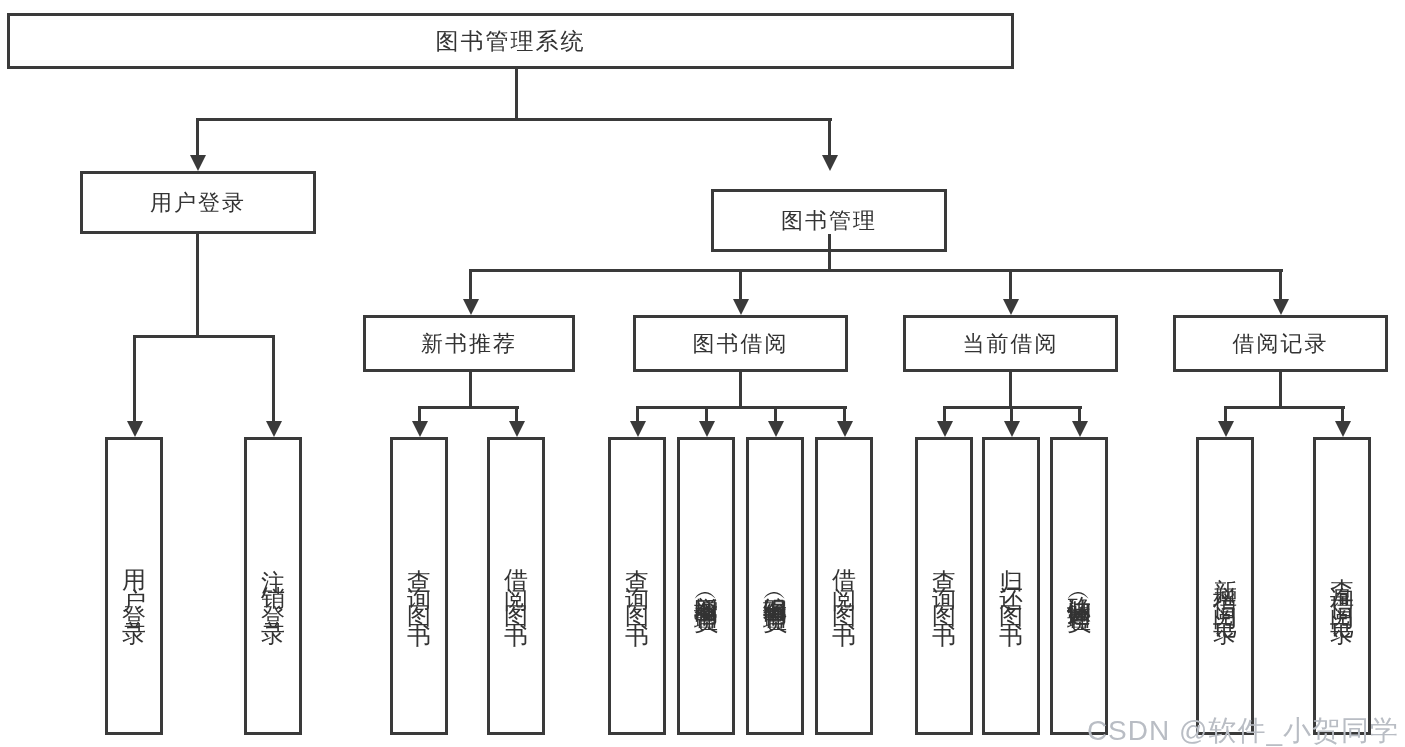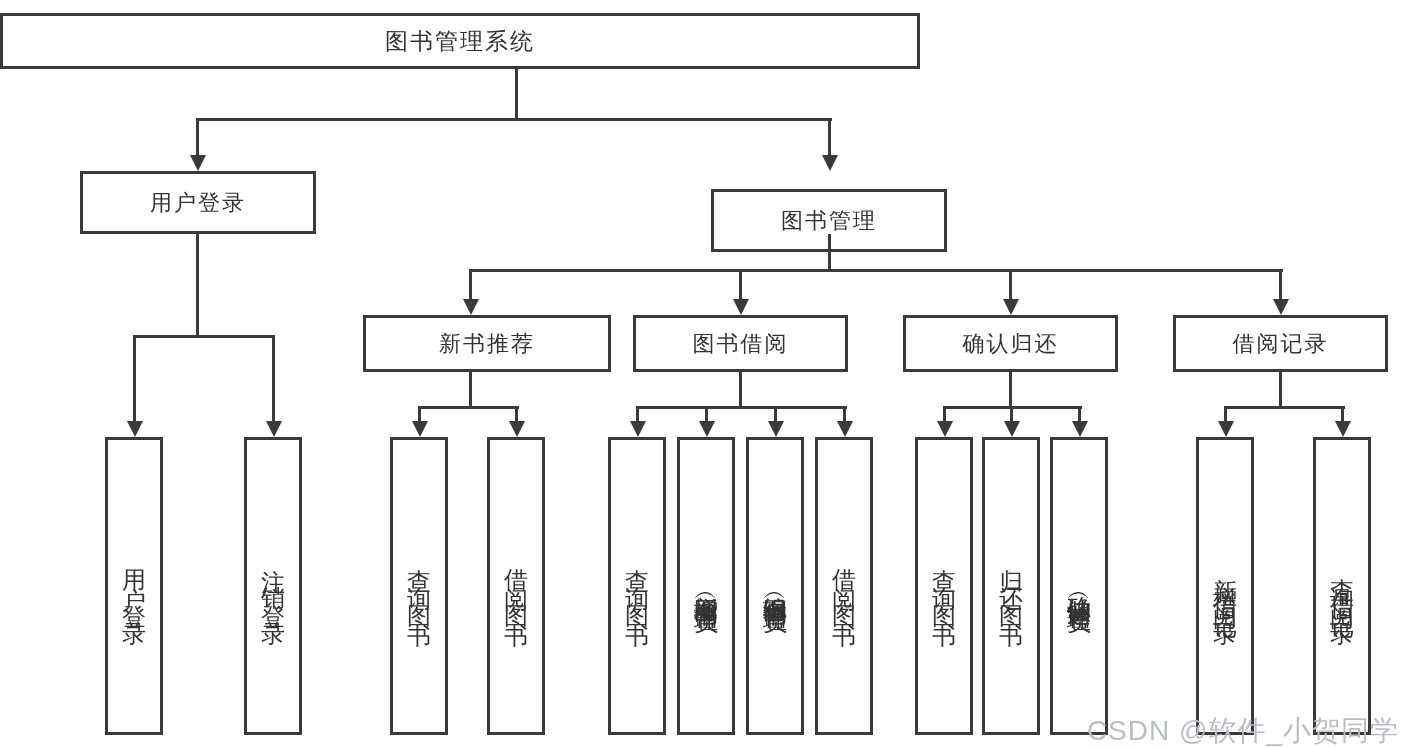--- a/index.html
+++ b/index.html
@@ -36,28 +36,28 @@
   .watermark{
     position:absolute;right:6px;top:712px;z-index:5;
     color:#b9bdc4;font-size:28px;letter-spacing:1px;white-space:nowrap;
   }
 </style>
 </head>
 <body>
 
 <div class="stage">
 
-  <div class="node root" style="left:0;top:13px;width:920px;height:56px">图书管理系统</div>
+  <div class="node root" style="left:7px;top:13px;width:1007px;height:56px">图书管理系统</div>
 
   <div class="node" style="left:80px;top:171px;width:236px;height:63px">用户登录</div>
   <div class="node" style="left:711px;top:189px;width:236px;height:63px">图书管理</div>
 
-  <div class="node" style="left:363px;top:315px;width:248px;height:57px">新书推荐</div>
+  <div class="node" style="left:363px;top:315px;width:212px;height:57px">新书推荐</div>
   <div class="node" style="left:633px;top:315px;width:215px;height:57px">图书借阅</div>
-  <div class="node" style="left:903px;top:315px;width:215px;height:57px">确认归还</div>
+  <div class="node" style="left:903px;top:315px;width:215px;height:57px">当前借阅</div>
   <div class="node" style="left:1173px;top:315px;width:215px;height:57px">借阅记录</div>
 
   <div class="leaf" style="left:105px">
     <span class="vtext ls-l">用户登录</span>
   </div>
   <div class="leaf" style="left:244px">
     <span class="vtext ls-l">注销登录</span>
   </div>
 
   <div class="leaf" style="left:390px">

